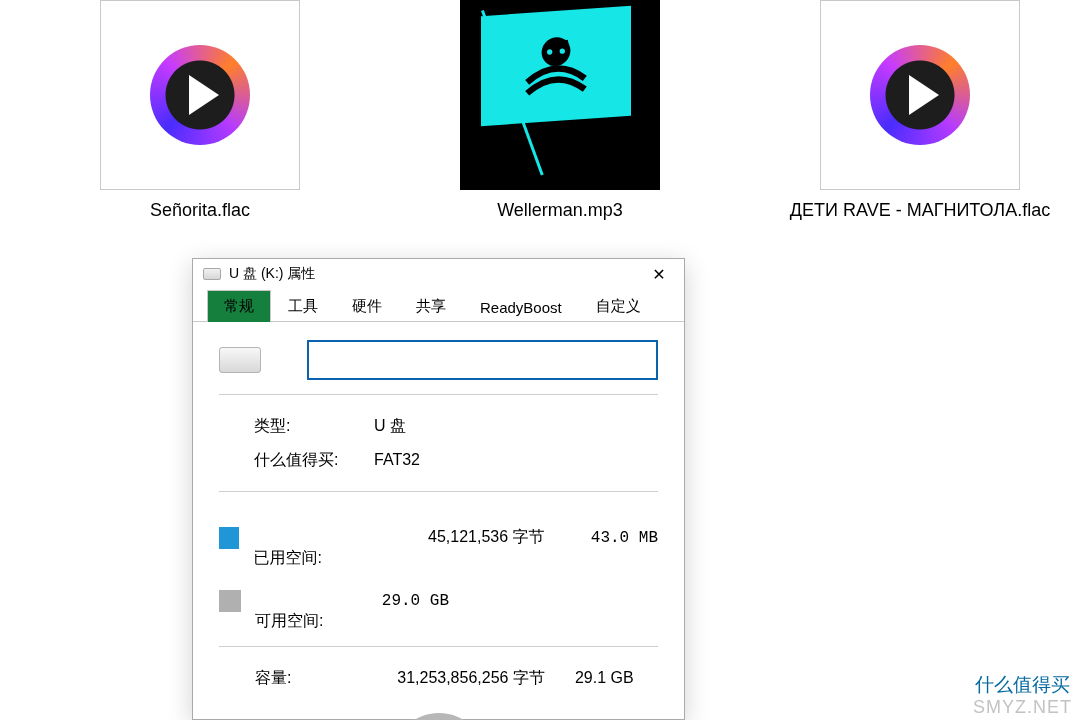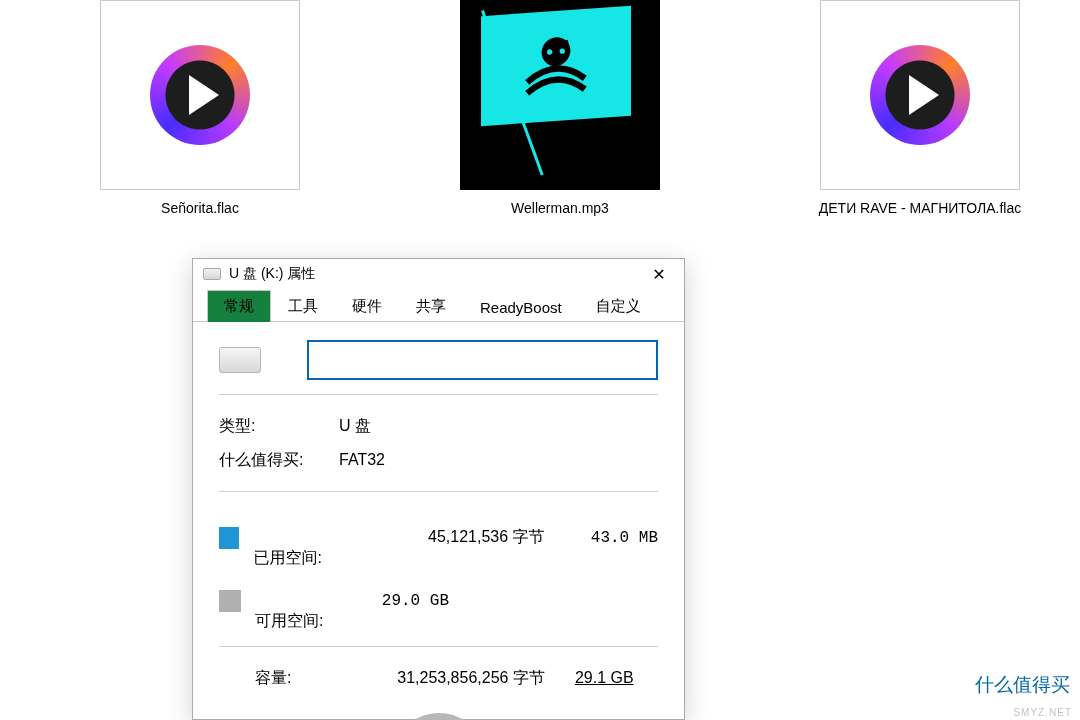--- a/index.html
+++ b/index.html
@@ -58,21 +58,21 @@
   }
   .play-tri {
     width: 0; height: 0;
     border-left: 30px solid #ffffff;
     border-top: 20px solid transparent;
     border-bottom: 20px solid transparent;
     margin-left: 8px;
   }
   .file-label {
     margin-top: 10px;
-    font-size: 14px;
+    font-size: 18px;
     text-align: center;
     white-space: nowrap;
   }
 
   
   .flag-wrap { position: relative; width: 100%; height: 100%; }
   .flag {
     position: absolute;
     left: 20px; top: 10px;
     width: 150px; height: 110px;
@@ -170,49 +170,49 @@
     padding: 4px 8px;
     font-size: 16px;
     outline: none;
   }
   hr.sep {
     border: none;
     border-top: 1px solid #cfcfcf;
     margin: 14px 0;
   }
 
-  .kv .k { width: 120px; }
+  .kv .k { width: 120px; margin-left: 35px; }
   .kv .v { flex: 1; }
 
   .usage .swatch {
     width: 22px; height: 22px;
     margin-right: 14px;
   }
   .usage .label { width: 104px; margin-top: 42px; }
   .usage .bytes { width: 240px; text-align: right; padding-right: 30px;}
   .usage .friendly { width: 90px; text-align: right; font-family: Liberation Mono, monospace; }
 
   .capacity .label { width: 140px; padding-left: 36px;}
   .capacity .bytes { width: 240px; text-align: right; padding-right: 30px;}
-  .capacity .friendly { width: 90px; text-align: left; text-decoration: underline; }
+  .capacity .friendly { width: 90px; text-align: left; }
 
   .pie-wrap {
     display:flex; justify-content:center; margin-top: 18px;
   }
   .pie {
     width: 96px; height: 96px;
     border-radius: 50%;
     background: radial-gradient(circle at center, #ffffff 0 28px, #b7b7b7 29px 48px);
   }
 
   .watermark {
     position: absolute;
     right: 8px;
     bottom: 2px;
-    font-size: 10px;
+    font-size: 18px;
     color: #c3c3c3;
     font-family: Arial, sans-serif;
     letter-spacing: 1px;
   }
   .wm-cn {
     position:absolute;
     right: 10px;
     bottom: 22px;
     font-size: 19px;
     color: #0369a1;

